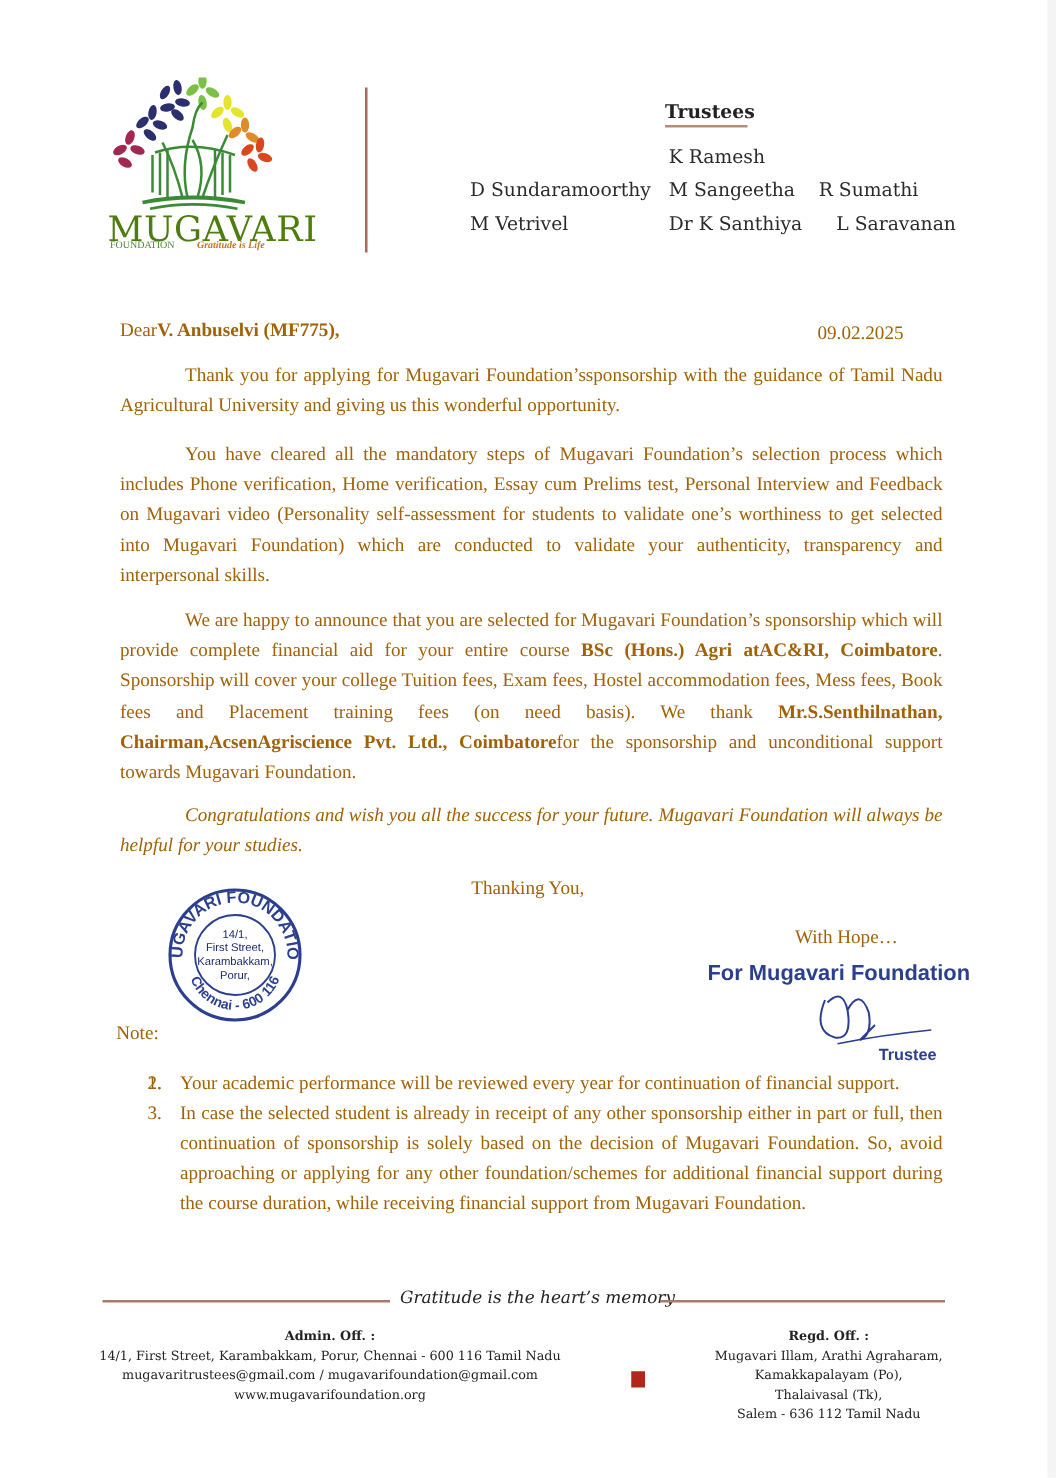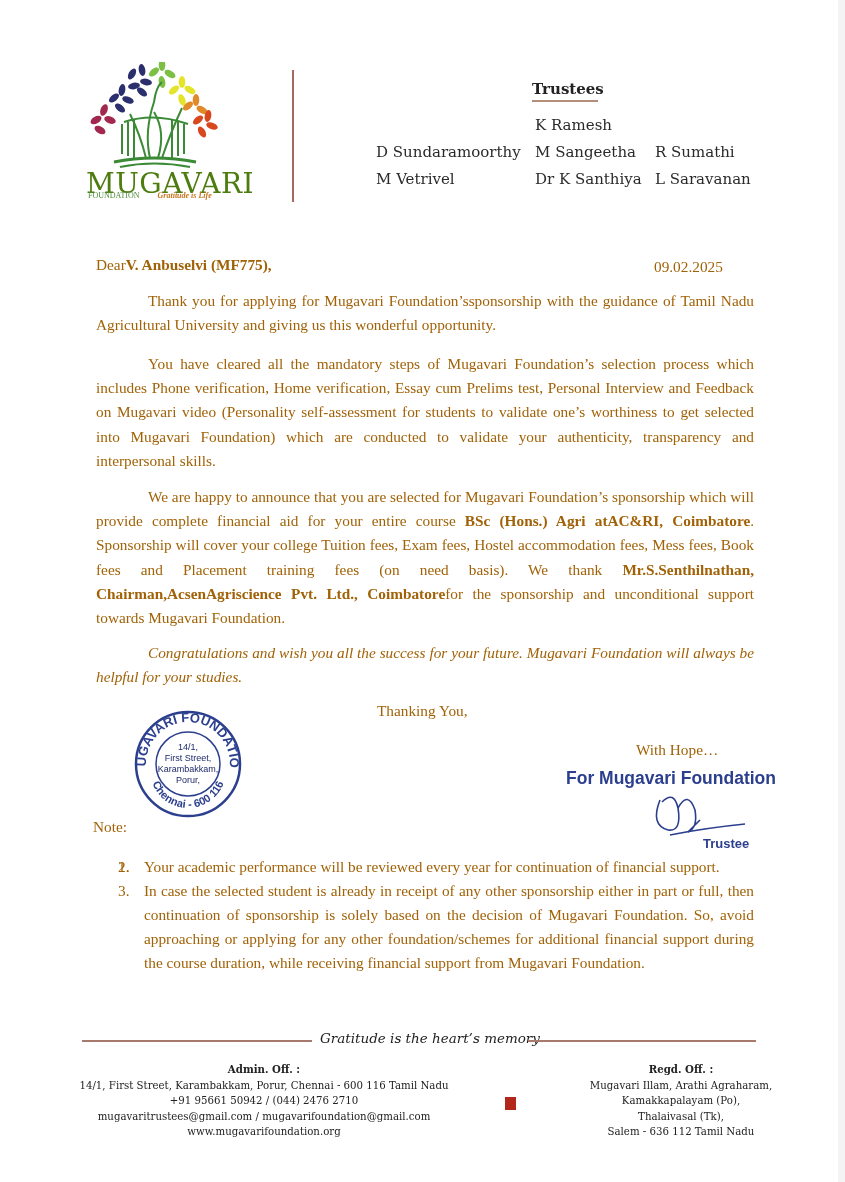--- a/index.html
+++ b/index.html
@@ -115,21 +115,21 @@
 <div class="abs vline"></div>
 
 <div class="abs trustees-title">Trustees</div>
 <div class="abs trustees-underline"></div>
 <div class="abs t-name" style="left:535px; top:116px;">K Ramesh</div>
 <div class="abs t-name" style="left:376px; top:143px;">D Sundaramoorthy</div>
 <div class="abs t-name" style="left:535px; top:143px;">M Sangeetha</div>
 <div class="abs t-name" style="left:655px; top:143px;">R Sumathi</div>
 <div class="abs t-name" style="left:376px; top:170px;">M Vetrivel</div>
 <div class="abs t-name" style="left:535px; top:170px;">Dr K Santhiya</div>
-<div class="abs t-name" style="left:655px; top:170px;">L Saravanan</div>
+<div class="abs t-name" style="left:669px; top:170px;">L Saravanan</div>
 
 <div class="abs text" style="left:96px; top:256px;">
   <span>Dear</span><b>V. Anbuselvi (MF775),</b>
 </div>
 <div class="abs text" style="left:654px; top:258px;">09.02.2025</div>
 
 <div class="abs text para" style="top:289px;">Thank you for applying for Mugavari Foundation’ssponsorship with the guidance of Tamil Nadu Agricultural University and giving us this wonderful opportunity.</div>
 <div class="abs text para" style="top:352px;">You have cleared all the mandatory steps of  Mugavari Foundation’s selection process which includes Phone verification, Home verification, Essay cum Prelims test, Personal Interview and Feedback on Mugavari video (Personality self-assessment for students to validate one’s worthiness to get selected into Mugavari Foundation)  which are conducted to validate your authenticity, transparency and interpersonal skills.</div>
 <div class="abs text para" style="top:485px;">
   <span>We are happy to announce that you are selected for Mugavari Foundation’s sponsorship which will provide complete financial aid for your entire course </span><b>BSc (Hons.) Agri atAC&amp;RI, Coimbatore</b><span>. Sponsorship will cover your college Tuition fees, Exam fees, Hostel accommodation fees, Mess fees, Book fees and Placement training fees (on need basis). We thank </span><b>Mr.S.Senthilnathan, Chairman,AcsenAgriscience Pvt. Ltd., Coimbatore</b><span>for the sponsorship and unconditional support towards Mugavari Foundation.</span>
@@ -180,28 +180,27 @@
   <li><span class="num">3.</span><span>In case the selected student is already in receipt of any other sponsorship either in part or full, then continuation of sponsorship is solely based on the decision of Mugavari Foundation. So, avoid approaching or applying for any other foundation/schemes for additional financial support during the course duration, while receiving financial support from Mugavari Foundation.</span></li>
 </ul>
 
 <div class="abs f-rule" style="left:82px; width:230px;"></div>
 <div class="abs motto">Gratitude is the heart’s memory</div>
 <div class="abs f-rule" style="left:528px; width:228px;"></div>
 
 <div class="abs office" style="left:78px; top:1062px; width:372px;">
   <div class="head">Admin. Off. :</div>
   <div>14/1, First Street, Karambakkam, Porur, Chennai - 600 116  Tamil Nadu</div>
-  <div>+91 95661 50942  /  (044) 2476 2710</div>
   <div>mugavaritrustees@gmail.com / mugavarifoundation@gmail.com</div>
   <div>www.mugavarifoundation.org</div>
 </div>
 
 <div class="abs redbox"></div>
 
-<div class="abs office" style="left:586px; top:1062px; width:190px;">
+<div class="abs office" style="left:568px; top:1062px; width:190px;">
   <div class="head">Regd. Off. :</div>
   <div>Mugavari Illam, Arathi Agraharam,</div>
   <div>Kamakkapalayam (Po),</div>
   <div>Thalaivasal (Tk),</div>
   <div>Salem - 636 112  Tamil Nadu</div>
 </div>
 
 <div class="abs right-edge"></div>
 
 </body></html>

